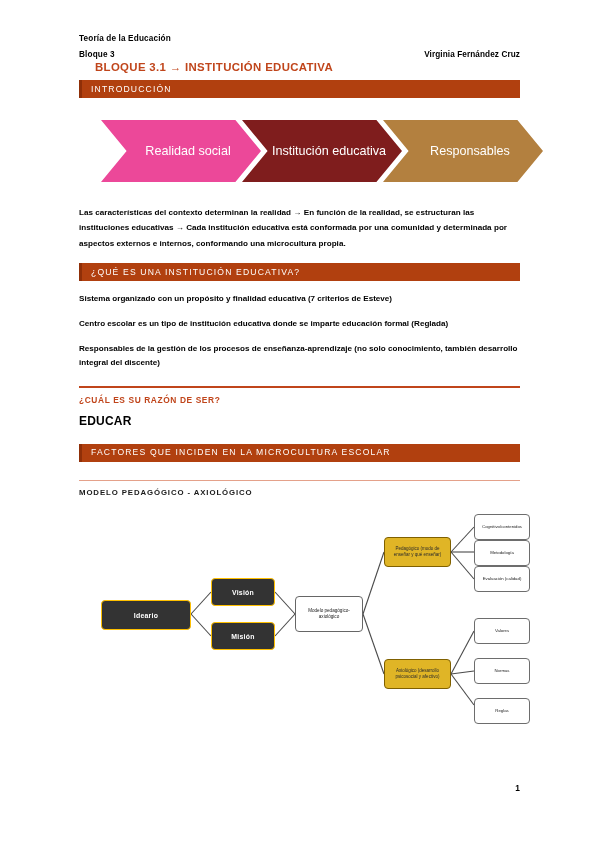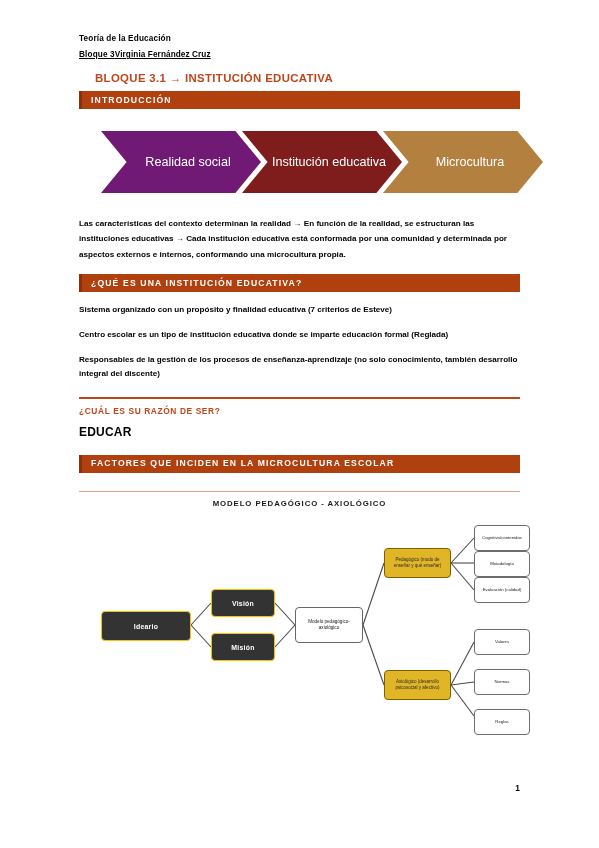--- a/index.html
+++ b/index.html
@@ -32,23 +32,23 @@
   
   .doc-course {
     font-size: 8.2px;
     font-weight: bold;
     letter-spacing: 0.15px;
     color: #000;
     margin: 0 0 7px 0;
   }
   .header-row {
     display: flex;
+    justify-content: space-between;
     align-items: flex-end;
-    margin-bottom: 13px;
-    text-decoration: underline;
+    margin-bottom: 2px;
   }
   .doc-block {
     font-size: 8.2px;
     font-weight: bold;
     letter-spacing: 0.15px;
   }
   .doc-author {
     font-size: 8.2px;
     font-weight: bold;
     letter-spacing: 0.1px;
@@ -60,21 +60,21 @@
     letter-spacing: 0.35px;
     margin: 1px 0 7px 16px;
   }
 
   
   .banner {
     background: #b1400f;
     border-left: 3px solid #8f2f08;
     color: #ffffff;
     font-size: 8.6px;
-    font-weight: bold;
+    font-weight: normal;
     letter-spacing: 1.15px;
     padding: 4.5px 0 4.5px 9px;
     box-sizing: border-box;
     width: 441px;
     height: 18px;
     line-height: 9px;
   }
 
   
   .chevrons {
@@ -91,21 +91,21 @@
     align-items: center;
     justify-content: center;
     color: #ffffff;
     font-size: 12.6px;
     line-height: 14.5px;
     text-align: center;
     clip-path: polygon(0% 0%, 84% 0%, 100% 50%, 84% 100%, 0% 100%, 16% 50%);
     box-sizing: border-box;
     padding-left: 14px;
   }
-  .chev.c1 { left: 22px;  width: 160px; background: #701a75; }
+  .chev.c1 { left: 22px;  width: 160px; background: #ec4899; }
   .chev.c2 { left: 163px; width: 160px; background: #7f1d1d; }
   .chev.c3 { left: 304px; width: 160px; background: #b3803f; }
 
   
   .para {
     font-size: 8.1px;
     line-height: 15.4px;
     letter-spacing: 0.02px;
     font-weight: bold;
     color: #000;
@@ -143,21 +143,20 @@
     color: #c0451b;
     letter-spacing: 0.6px;
     margin: 0;
   }
   .subhead-dark {
     font-size: 7.8px;
     font-weight: bold;
     color: #1a1a1a;
     letter-spacing: 0.9px;
     margin: 0;
-    text-align: center;
   }
   .answer {
     font-size: 12px;
     font-weight: bold;
     letter-spacing: 0.2px;
     margin: 0;
   }
 
   
   .diagram {
@@ -229,21 +228,21 @@
       <span class="doc-block">Bloque 3</span>
       <span class="doc-author">Virginia Fernández Cruz</span>
     </div>
     <div class="doc-title">BLOQUE 3.1 → INSTITUCIÓN EDUCATIVA</div>
 
     <div class="banner">INTRODUCCIÓN</div>
 
     <div class="chevrons">
       <div class="chev c1">Realidad social</div>
       <div class="chev c2">Institución educativa</div>
-      <div class="chev c3">Microcultura</div>
+      <div class="chev c3">Responsables</div>
     </div>
 
     <p class="para spaced">Las características del contexto determinan la realidad → En función de la realidad, se estructuran las instituciones educativas → Cada institución educativa está conformada por una comunidad y determinada por aspectos externos e internos, conformando una microcultura propia.</p>
 
     <div class="banner">¿QUÉ ES UNA INSTITUCIÓN EDUCATIVA?</div>
 
     <div class="gap-small"></div>
     <p class="item">Sistema organizado con un propósito y finalidad educativa (7 criterios de Esteve)</p>
     <div class="gap-small"></div>
     <p class="item">Centro escolar es un tipo de institución educativa donde se imparte educación formal (Reglada)</p>

